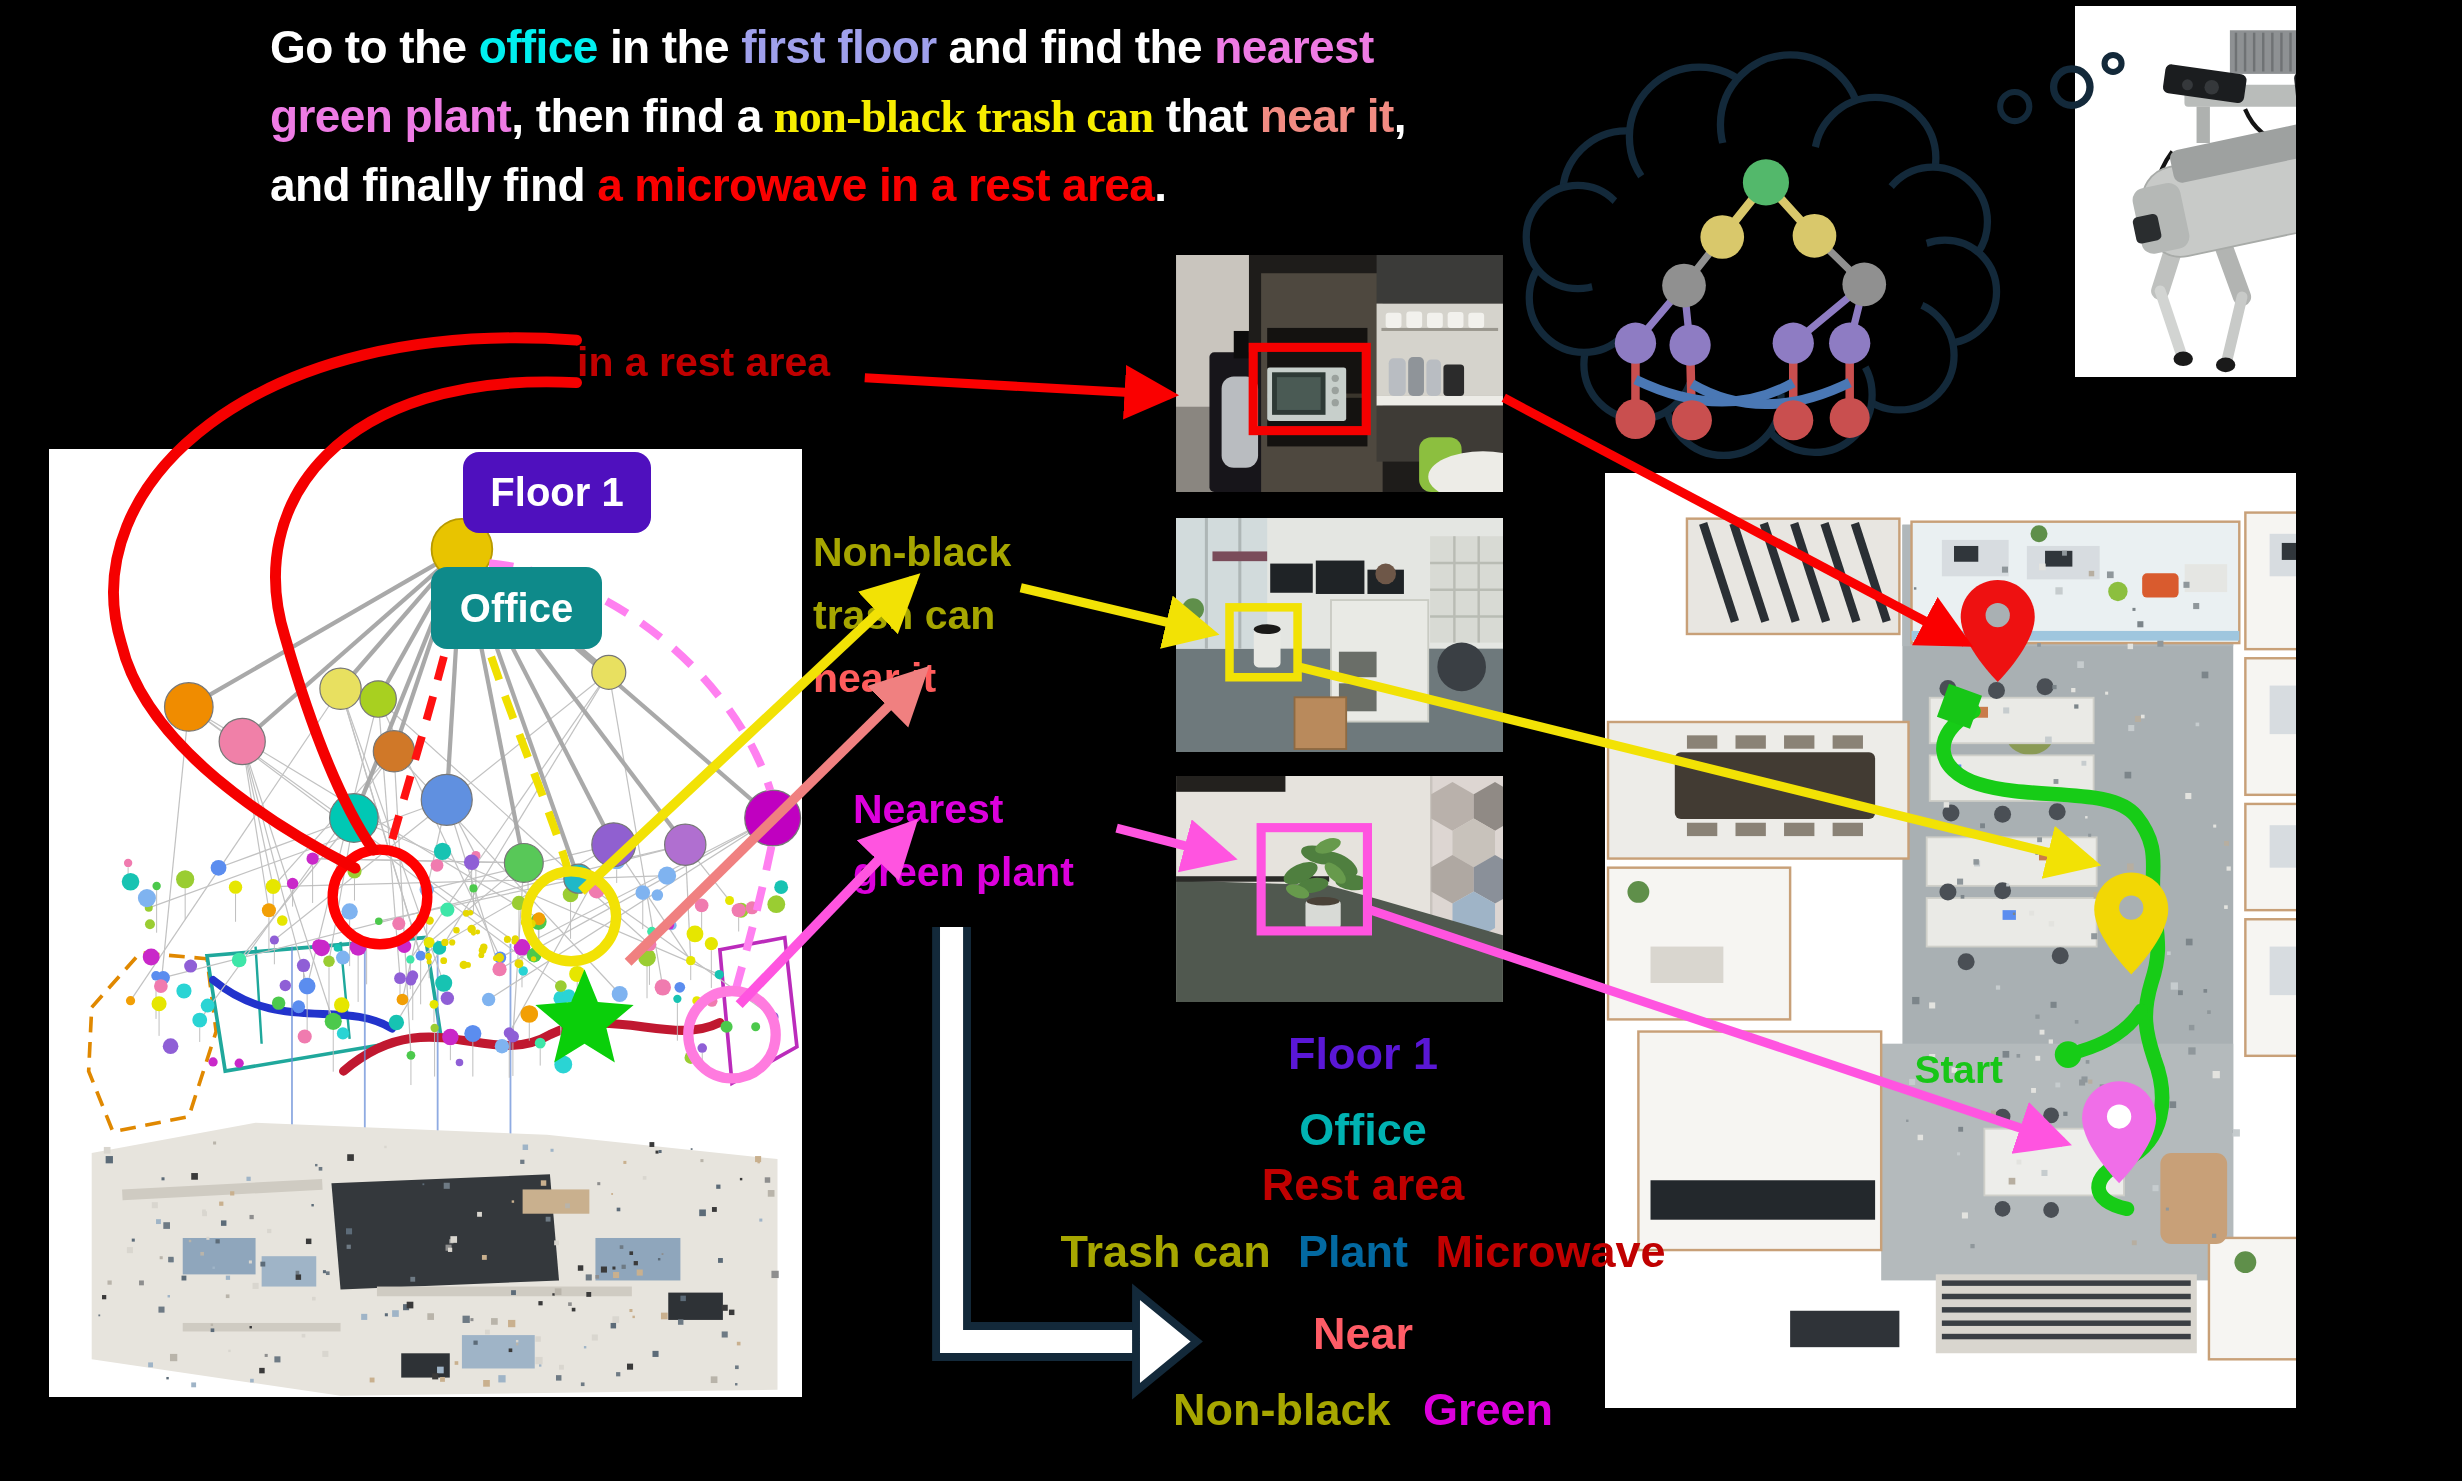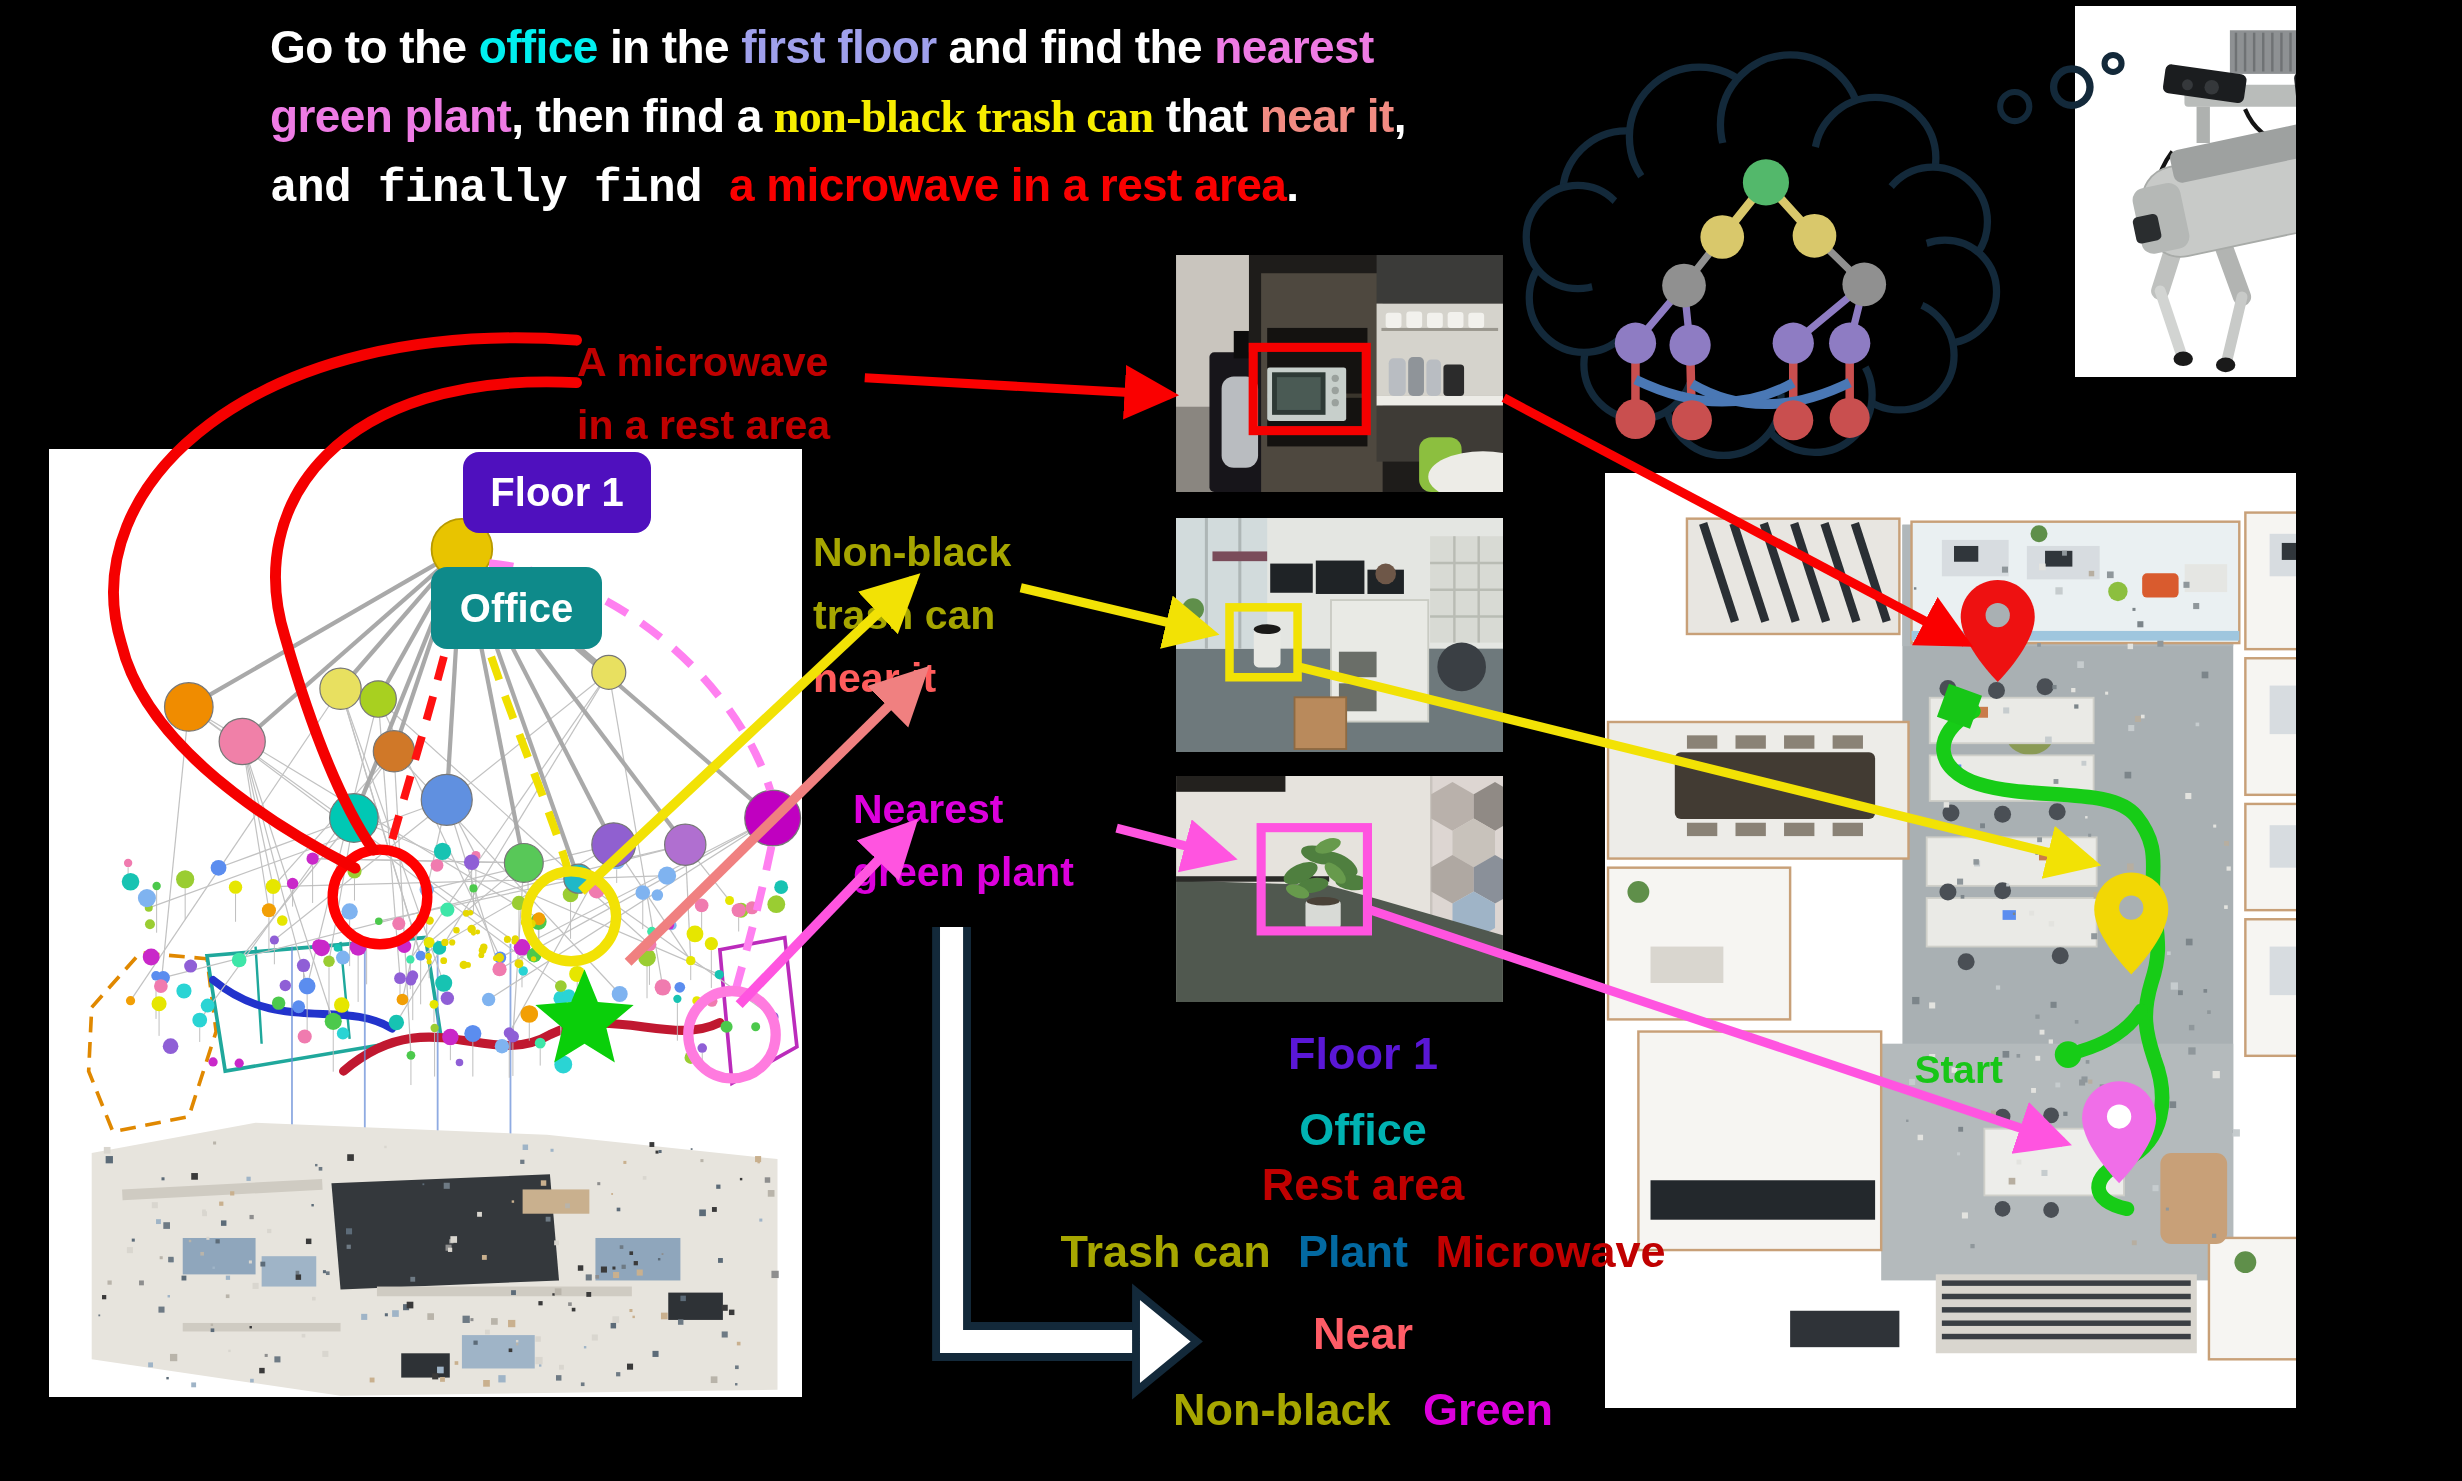--- a/index.html
+++ b/index.html
@@ -41,21 +41,21 @@
 <div class="stage">
 
   <div class="abs instruction">
     <div>
       <span style="color: rgb(255, 255, 255);">Go to the </span><span style="color: rgb(0, 239, 239);">office</span><span style="color: rgb(255, 255, 255);"> in the </span><span style="color: rgb(159, 160, 236);">first floor</span><span style="color: rgb(255, 255, 255);"> and find the </span><span style="color: rgb(238, 123, 228);">nearest</span>
     </div>
     <div>
       <span style="color: rgb(238, 123, 228);">green plant</span><span style="color: rgb(255, 255, 255);">, then find a </span><span style="color: rgb(247, 237, 0); font-family: Liberation Serif, serif;">non-black trash can</span><span style="color: rgb(255, 255, 255);"> that </span><span style="color: rgb(242, 139, 130);">near it</span><span style="color: rgb(255, 255, 255);">,</span>
     </div>
     <div>
-      <span style="color: rgb(255, 255, 255); font-family: Liberation Mono, monospace;">and finally find </span><span style="color: rgb(250, 0, 0);">a microwave in a rest area</span><span style="color: rgb(255, 255, 255);">.</span>
+      <span style="color: rgb(255, 255, 255);">and finally find </span><span style="color: rgb(250, 0, 0);">a microwave in a rest area</span><span style="color: rgb(255, 255, 255);">.</span>
     </div>
   </div>
 
   <svg class="abs underlay" width="2462" height="1482" viewBox="0 0 4057 2441">
     <path d="M1568,1527 L1568,2210 L1878,2210" fill="none" stroke="#13293A" stroke-width="64"></path>
     <path d="M1568,1527 L1568,2210 L1878,2210" fill="none" stroke="#FFFFFF" stroke-width="38"></path>
     <polygon points="1872,2128 1872,2292 1972,2210" fill="#FFFFFF" stroke="#13293A" stroke-width="13"></polygon>
   </svg>
 
   <div class="abs panel-white left-panel">
@@ -575,21 +575,20 @@
     </svg>
   </div>
   <div class="abs badge badge-floor">
       <span>Floor 1</span>
     </div>
   <div class="abs badge badge-office">
       <span>Office</span>
     </div>
 
   <div class="abs callout callout-microwave" style="color: rgb(192, 0, 0);">
-    <div>A microwave</div>
     <div>in a rest area</div>
   </div>
   <div class="abs callout callout-trash">
     <div style="color: rgb(166, 166, 0);">Non-black</div>
     <div style="color: rgb(166, 166, 0);">trash can</div>
     <div style="color: rgb(255, 92, 92);">near it</div>
   </div>
   <div class="abs callout callout-plant" style="color: rgb(220, 0, 220);">
     <div>Nearest</div>
     <div>green plant</div>

